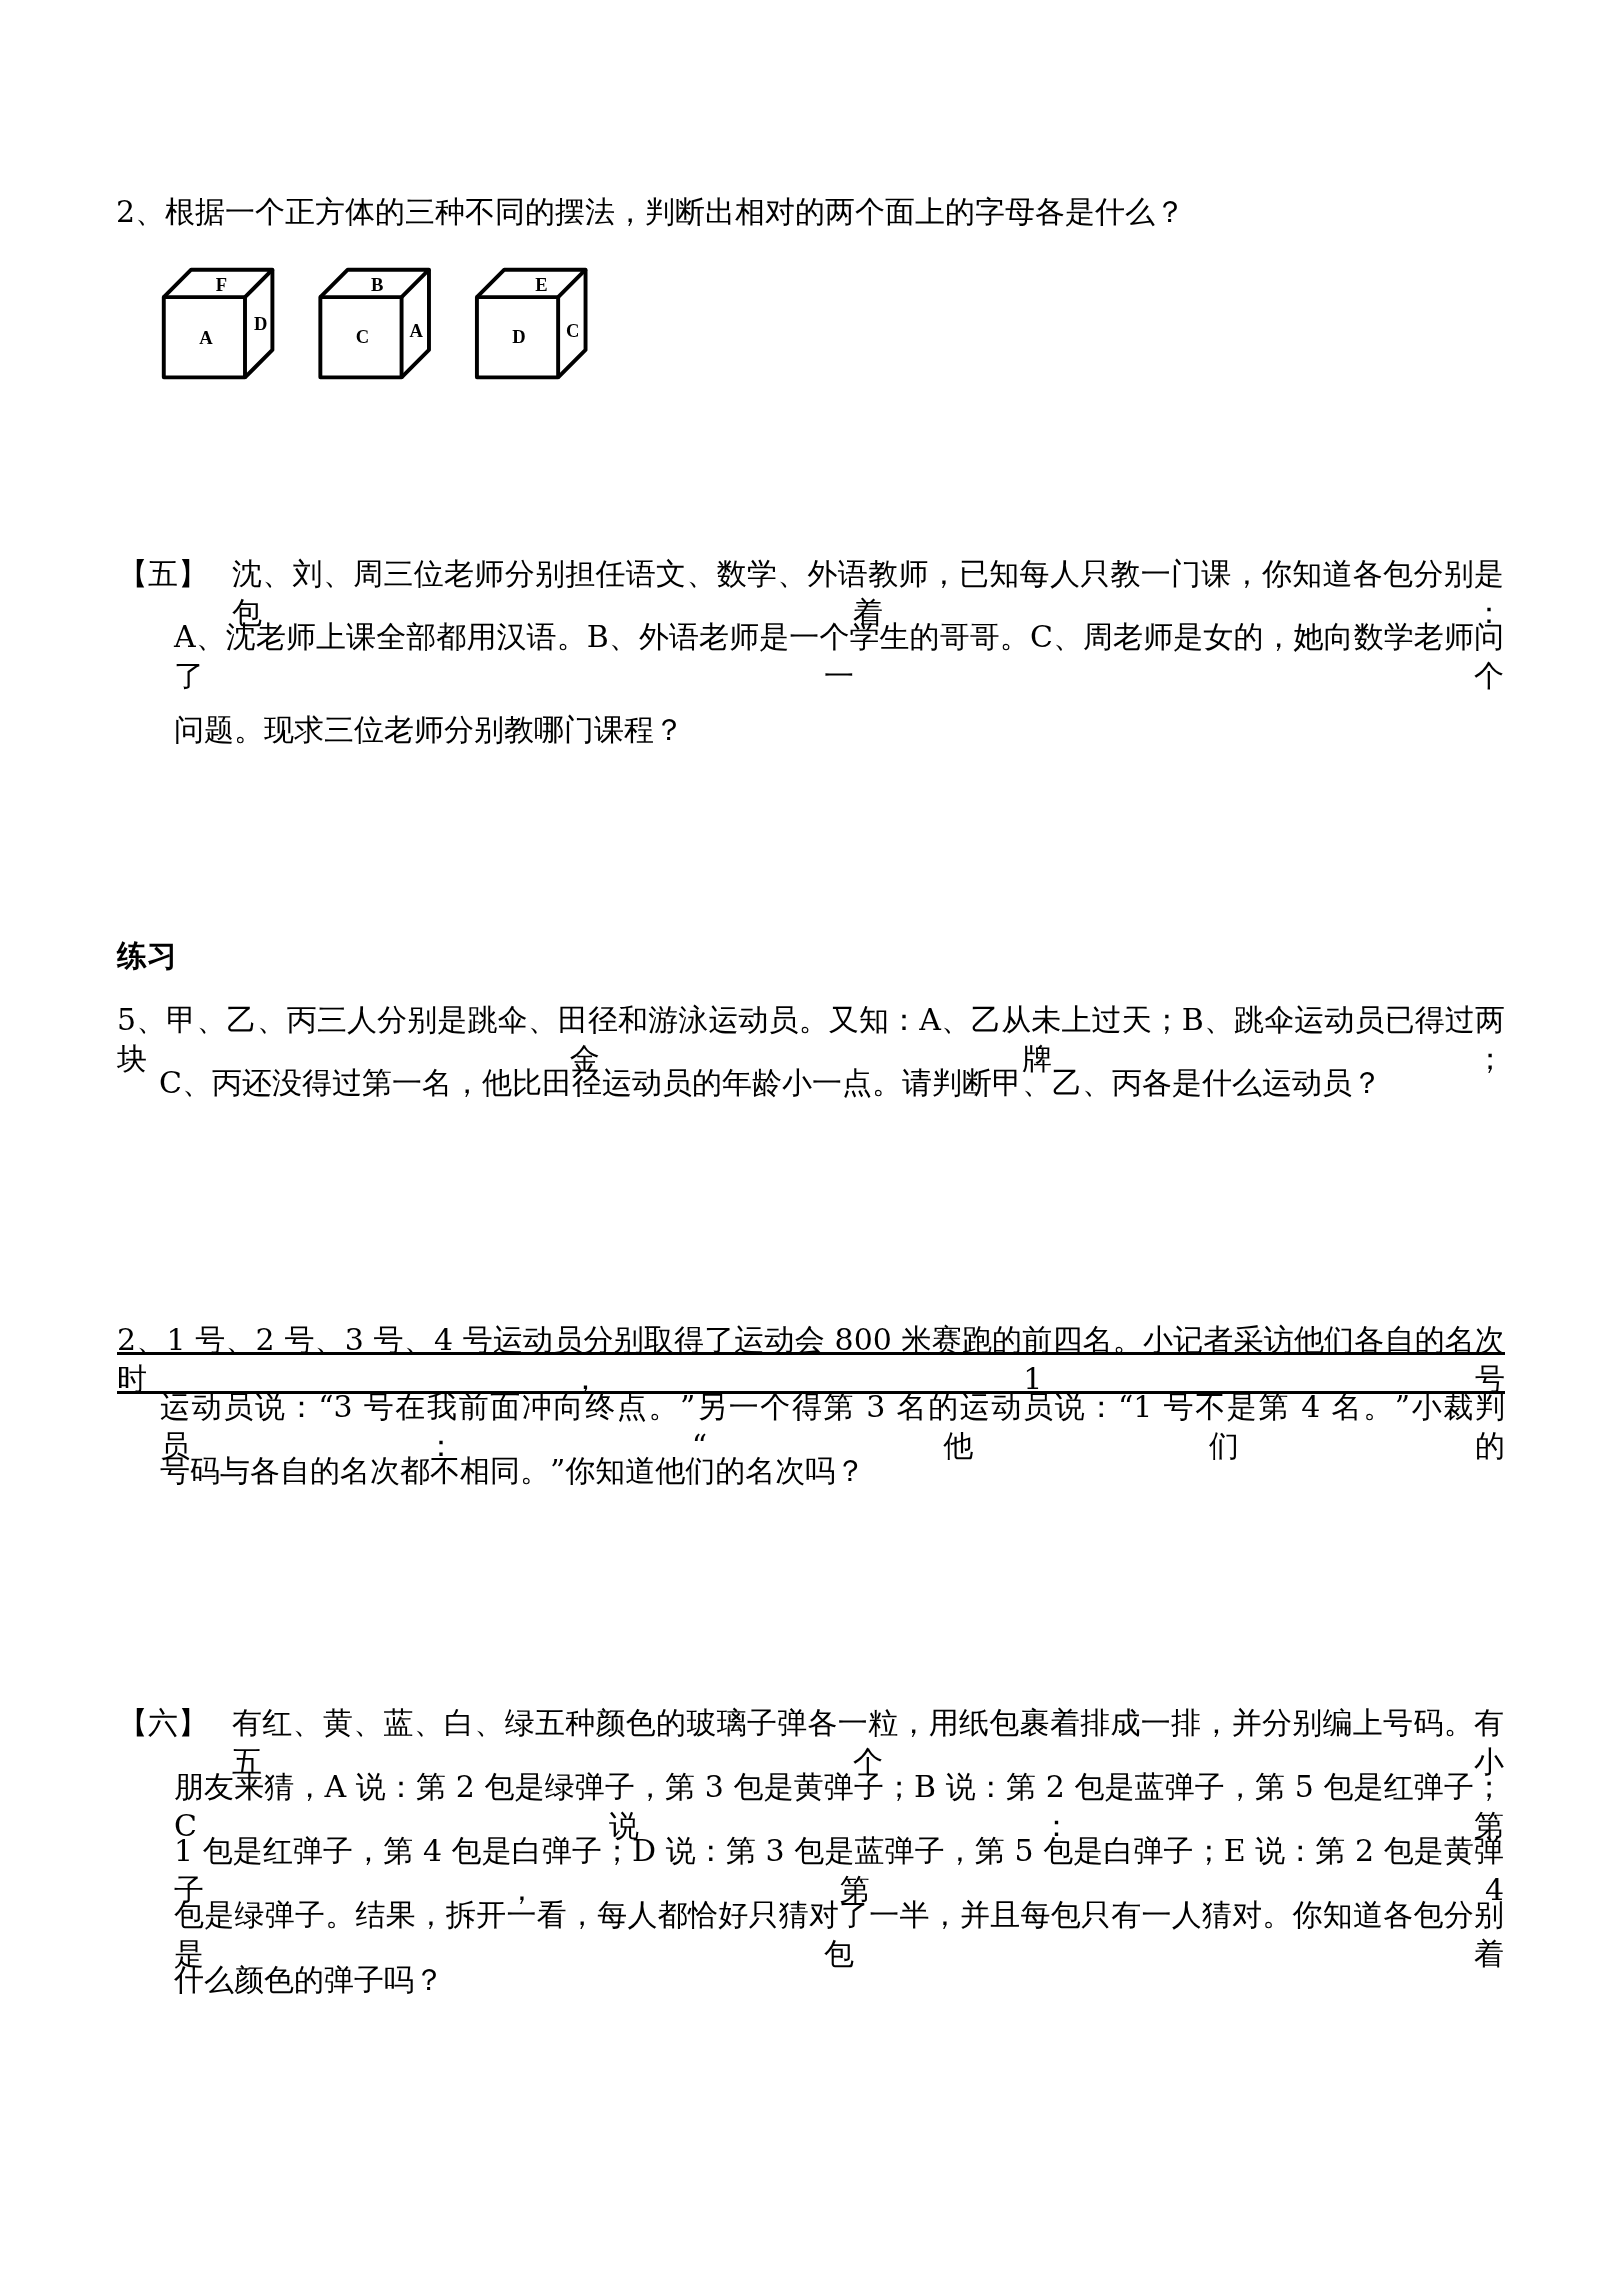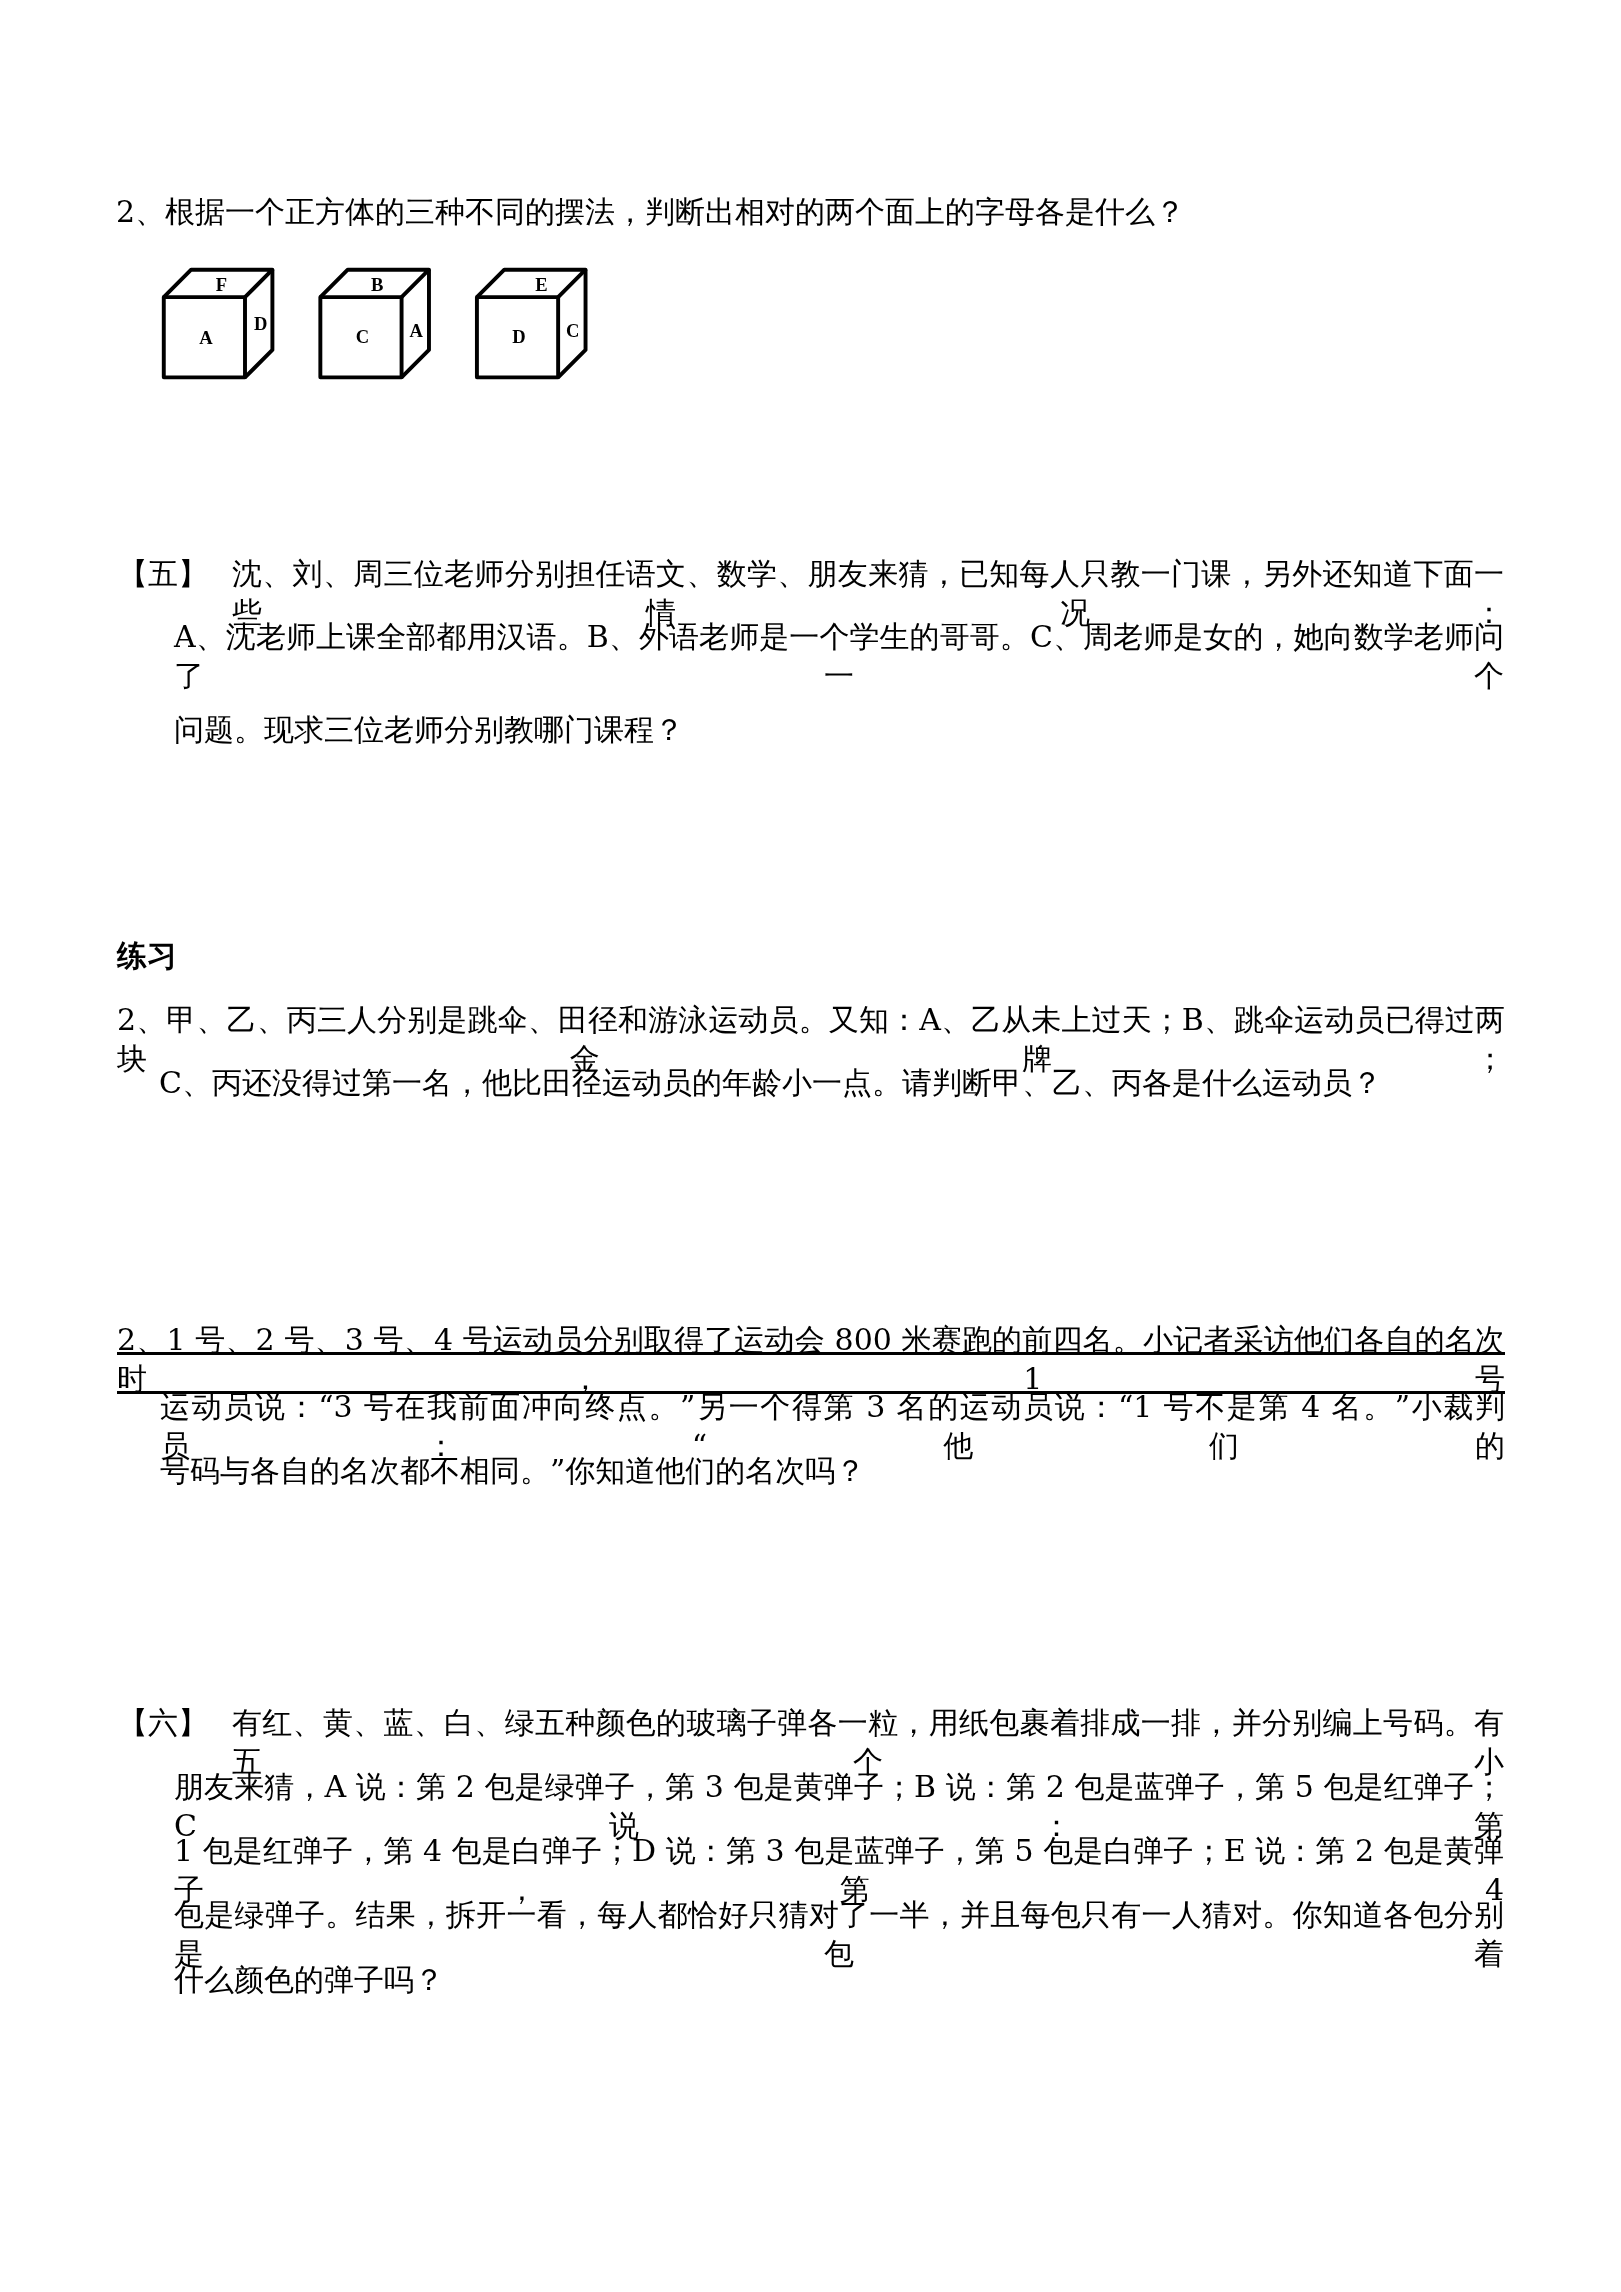--- a/index.html
+++ b/index.html
@@ -57,30 +57,30 @@
   <text class="cube-letter" x="370" y="350" text-anchor="middle">C</text>
   <text class="cube-letter" x="425" y="344" text-anchor="middle">A</text>
 
   <text class="cube-letter" x="553" y="297" text-anchor="middle">E</text>
   <text class="cube-letter" x="530" y="350" text-anchor="middle">D</text>
   <text class="cube-letter" x="585" y="344" text-anchor="middle">C</text>
 </svg>
 
 <div>
   <div class="line" style="left:118px; top:554px;">【五】</div>
-  <div class="line full" style="left:232px; top:554px; width:1272px;">沈、刘、周三位老师分别担任语文、数学、朋友来猜，已知每人只教一门课，另外还知道下面一些情况：</div>
+  <div class="line full" style="left:232px; top:554px; width:1272px;">沈、刘、周三位老师分别担任语文、数学、外语教师，已知每人只教一门课，你知道各包分别是包着：</div>
   <div class="line full" style="left:174px; top:617px; width:1330px;">A、沈老师上课全部都用汉语。B、外语老师是一个学生的哥哥。C、周老师是女的，她向数学老师问了一个</div>
   <div class="line" style="left:174px; top:684px;margin-top:26px;">问题。现求三位老师分别教哪门课程？</div>
 </div>
 
 <div>
   <div class="line heading" style="left:117px; top:936px;">练习</div>
 
   <div>
-    <div class="line full" style="left:117px; top:1000px; width:1388px;">2、甲、乙、丙三人分别是跳伞、田径和游泳运动员。又知：A、乙从未上过天；B、跳伞运动员已得过两块金牌；</div>
+    <div class="line full" style="left:117px; top:1000px; width:1388px;">5、甲、乙、丙三人分别是跳伞、田径和游泳运动员。又知：A、乙从未上过天；B、跳伞运动员已得过两块金牌；</div>
     <div class="line" style="left:159px; top:1063px;">C、丙还没得过第一名，他比田径运动员的年龄小一点。请判断甲、乙、丙各是什么运动员？</div>
   </div>
 
   <div>
     <div class="line full" style="left:117px; top:1320px; width:1388px;text-decoration:underline;">2、1 号、2 号、3 号、4 号运动员分别取得了运动会 800 米赛跑的前四名。小记者采访他们各自的名次时，1 号</div>
     <div class="line full" style="left:160px; top:1387px; width:1345px;">运动员说：“3 号在我前面冲向终点。”另一个得第 3 名的运动员说：“1 号不是第 4 名。”小裁判员：“他们的</div>
     <div class="line" style="left:160px; top:1451px;">号码与各自的名次都不相同。”你知道他们的名次吗？</div>
   </div>
 </div>
 

